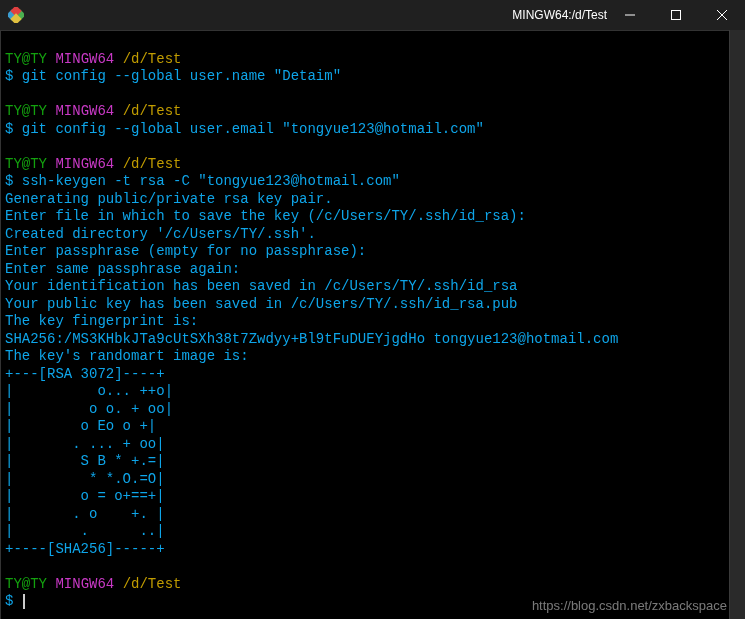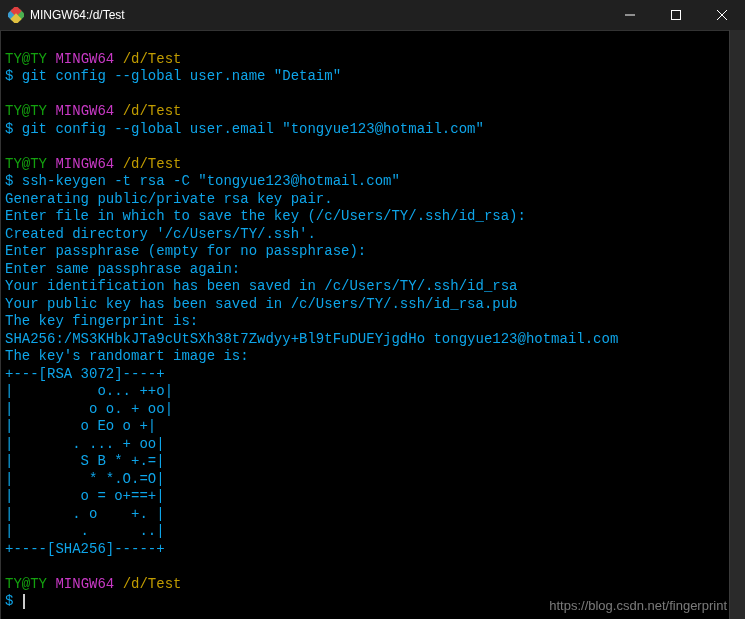--- a/index.html
+++ b/index.html
@@ -26,20 +26,21 @@
     margin: 0 6px 0 8px;
     display: flex;
     align-items: center;
     justify-content: center;
   }
   .title-text {
     flex: 1;
     font-size: 12px;
     font-family: 'Segoe UI', Tahoma, sans-serif;
     color: #ffffff;
+    text-align: right;
   }
   .window-controls {
     display: flex;
     height: 100%;
   }
   .win-btn {
     width: 46px;
     height: 30px;
     display: flex;
     align-items: center;
@@ -123,13 +124,13 @@
         </svg>
     </div>
   </div>
 </div>
 
 <div class="terminal-wrapper">
   <div class="terminal" id="terminal"><div class="line">&nbsp;</div><div class="line"><span class="green">TY@TY</span> <span class="magenta">MINGW64</span> <span class="yellow">/d/Test</span></div><div class="line"><span class="white">$ git config --global user.name "Detaim"</span></div><div class="line">&nbsp;</div><div class="line"><span class="green">TY@TY</span> <span class="magenta">MINGW64</span> <span class="yellow">/d/Test</span></div><div class="line"><span class="white">$ git config --global user.email "tongyue123@hotmail.com"</span></div><div class="line">&nbsp;</div><div class="line"><span class="green">TY@TY</span> <span class="magenta">MINGW64</span> <span class="yellow">/d/Test</span></div><div class="line"><span class="white">$ ssh-keygen -t rsa -C "tongyue123@hotmail.com"</span></div><div class="line white">Generating public/private rsa key pair.</div><div class="line white">Enter file in which to save the key (/c/Users/TY/.ssh/id_rsa):</div><div class="line white">Created directory '/c/Users/TY/.ssh'.</div><div class="line white">Enter passphrase (empty for no passphrase):</div><div class="line white">Enter same passphrase again:</div><div class="line white">Your identification has been saved in /c/Users/TY/.ssh/id_rsa</div><div class="line white">Your public key has been saved in /c/Users/TY/.ssh/id_rsa.pub</div><div class="line white">The key fingerprint is:</div><div class="line white">SHA256:/MS3KHbkJTa9cUtSXh38t7Zwdyy+Bl9tFuDUEYjgdHo tongyue123@hotmail.com</div><div class="line white">The key's randomart image is:</div><div class="line white">+---[RSA 3072]----+</div><div class="line white">|          o... ++o|</div><div class="line white">|         o o. + oo|</div><div class="line white">|        o Eo o +|</div><div class="line white">|       . ... + oo|</div><div class="line white">|        S B * +.=|</div><div class="line white">|         * *.O.=O|</div><div class="line white">|        o = o+==+|</div><div class="line white">|       . o    +. |</div><div class="line white">|        .      ..|</div><div class="line white">+----[SHA256]-----+</div><div class="line">&nbsp;</div><div class="line"><span class="green">TY@TY</span> <span class="magenta">MINGW64</span> <span class="yellow">/d/Test</span></div><div class="line"><span class="white">$ </span><span class="cursor"></span></div></div>
   <div class="scrollbar"></div>
 </div>
 
-<div class="watermark">https://blog.csdn.net/fingerprint</div>
+<div class="watermark">https://blog.csdn.net/zxbackspace</div>
 
 </body></html>

